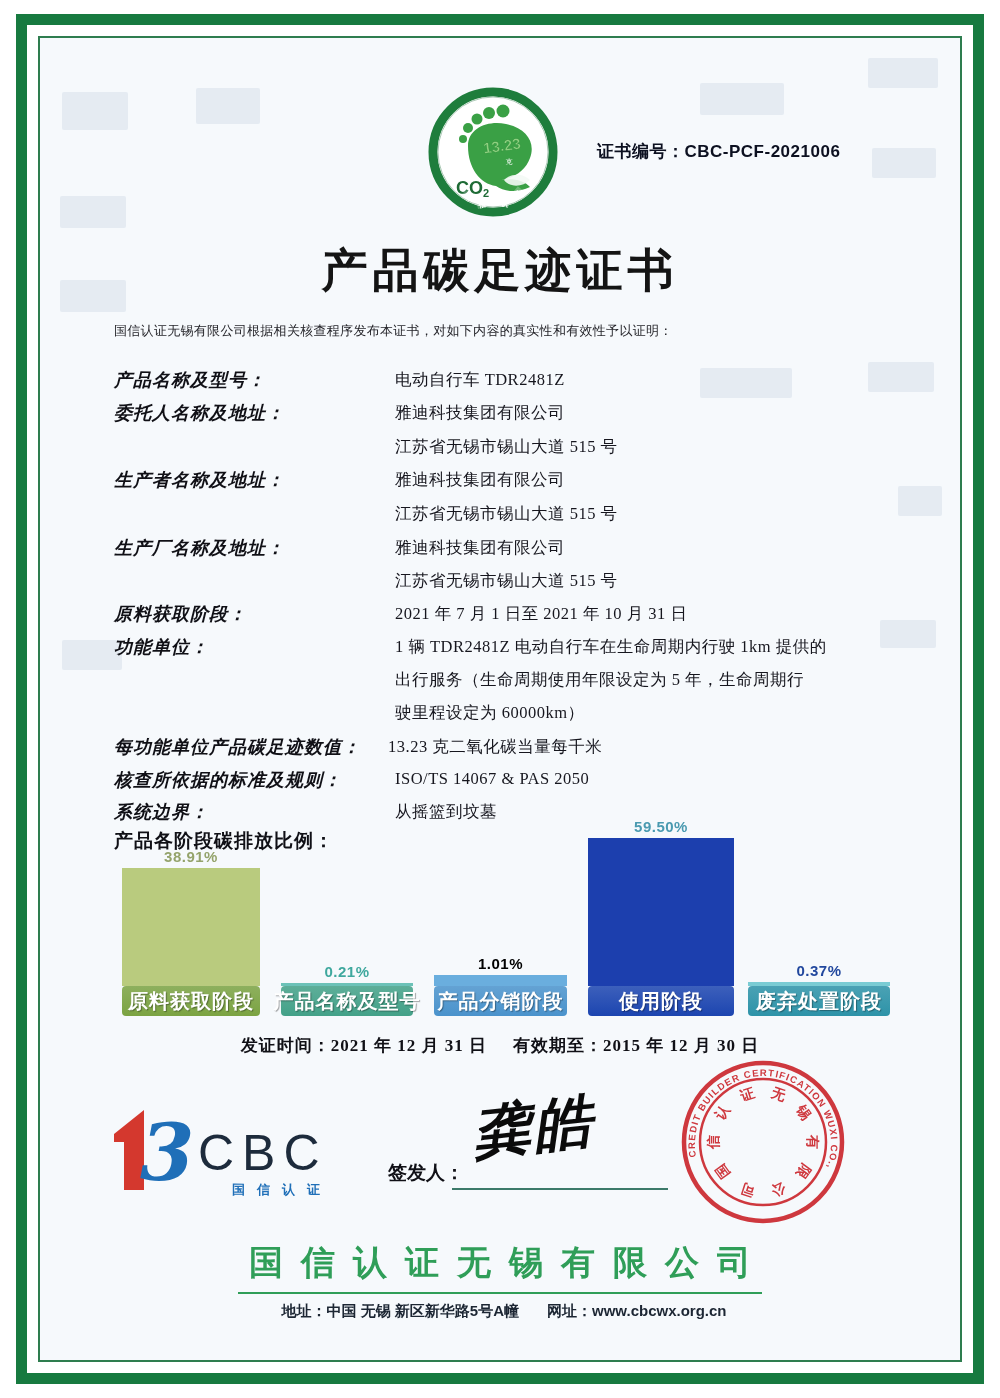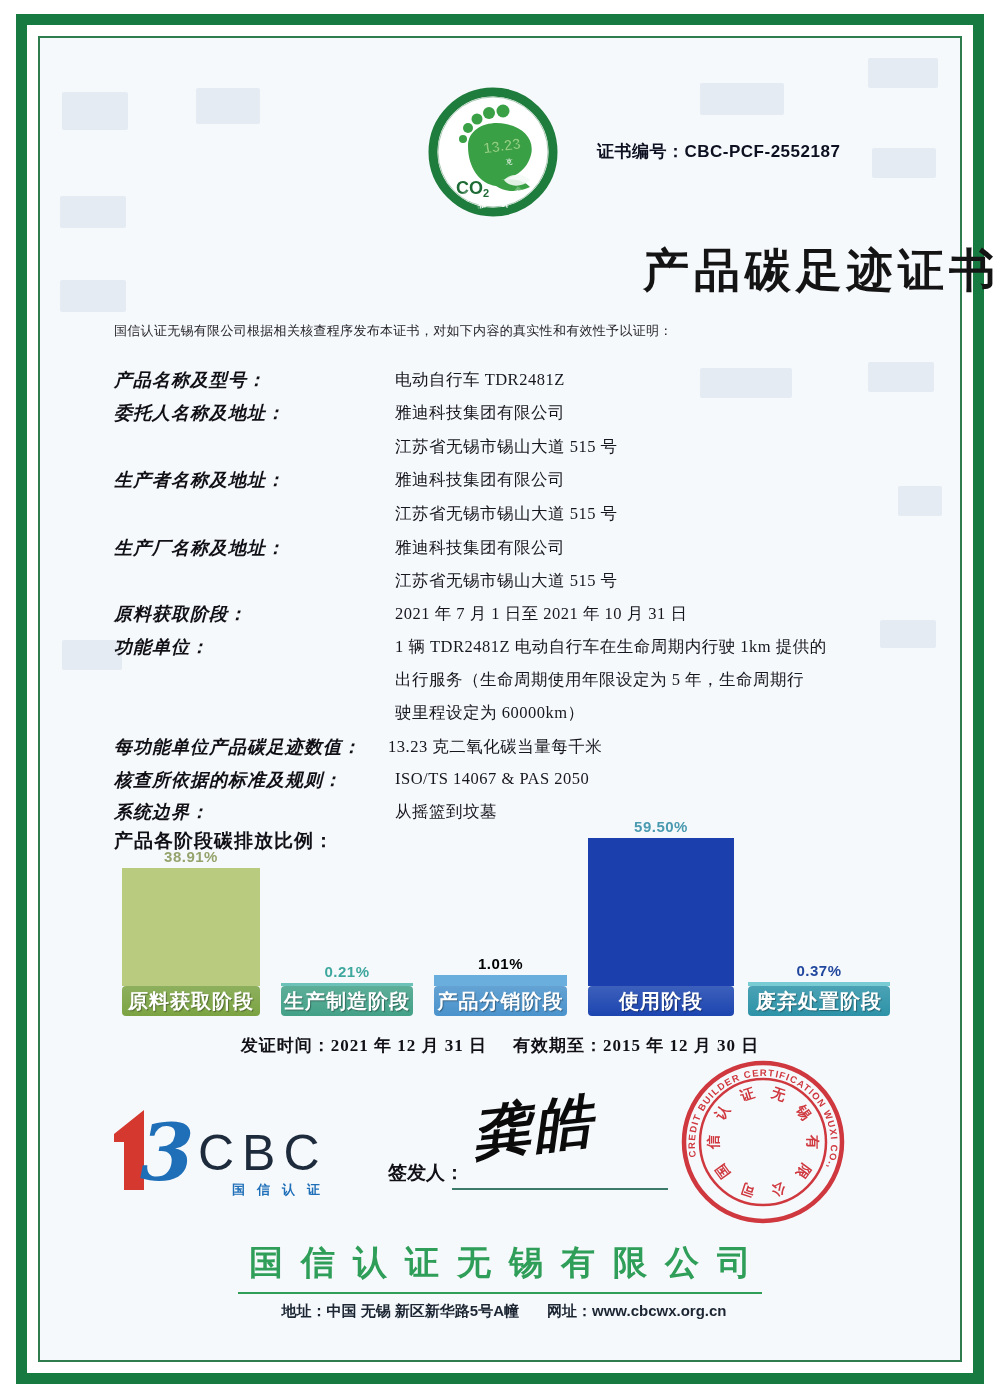--- a/index.html
+++ b/index.html
@@ -2,21 +2,21 @@
 <html><head>
 <meta charset="utf-8">
 <style>
   html,body{margin:0;padding:0;background:#eeeeee;}
   .page{position:relative;width:1000px;height:1398px;background:#ffffff;overflow:hidden;
         font-family:"Liberation Sans","DejaVu Sans",sans-serif;}
   .frame-outer{position:absolute;left:16px;top:14px;right:16px;bottom:14px;border:11px solid #177a40;}
   .frame-inner{position:absolute;left:38px;top:36px;right:38px;bottom:36px;border:2px solid #2e7d4f;background:#f6f9fc;}
   .wm{position:absolute;background:rgba(208,218,231,0.45);border-radius:2px;}
   .cert-no{position:absolute;left:597px;top:140px;font-size:17px;font-weight:bold;color:#0c1020;letter-spacing:.5px;}
-  .title{position:absolute;left:0;top:240px;width:100%;text-align:right;font-size:46px;font-weight:bold;
+  .title{position:absolute;left:0;top:240px;width:100%;text-align:center;font-size:46px;font-weight:bold;
          color:#141414;letter-spacing:5px;}
   .intro{position:absolute;left:114px;top:322px;width:790px;font-size:13px;color:#25252a;
          font-family:"Liberation Serif","DejaVu Serif",serif;letter-spacing:.3px;}
   .f-label{position:absolute;left:114px;font-size:18px;font-weight:bold;color:#101016;letter-spacing:1px;font-style:italic;}
   .f-value{position:absolute;left:395px;font-size:16.5px;color:#16161e;
            font-family:"Liberation Serif","DejaVu Serif",serif;letter-spacing:.5px;}
   .chart-heading{position:absolute;left:114px;top:828px;font-size:19px;font-weight:bold;color:#101016;letter-spacing:1px;}
   .chart{position:absolute;left:0;top:816px;width:1000px;height:200px;}
   .bar-group{position:absolute;bottom:0;height:200px;}
   .bar{position:absolute;bottom:30px;left:0;width:100%;}
@@ -83,21 +83,21 @@
       <rect x="82" y="113" width="9" height="10" fill="#ffffff" opacity=".25" transform="rotate(13 87 119)"></rect>
       <rect x="95" y="104" width="9" height="10" fill="#ffffff" opacity=".25" transform="rotate(38 100 110)"></rect>
       <text x="51" y="115" transform="rotate(-38 51 112)">国</text>
       <text x="64" y="123" transform="rotate(-13 64 120)">信</text>
       <text x="87" y="122" transform="rotate(13 87 119)">认</text>
       <text x="100" y="113" transform="rotate(38 100 110)">证</text>
     </g>
   </svg>
 
   <div class="cert-no">
-    <span>证书编号：</span><span>CBC-PCF-2552187</span>
+    <span>证书编号：</span><span>CBC-PCF-2021006</span>
   </div>
 
   <div class="title">产品碳足迹证书</div>
   <div class="intro">国信认证无锡有限公司根据相关核查程序发布本证书，对如下内容的真实性和有效性予以证明：</div>
 
   <div class="f-label" style="top:368px">产品名称及型号：</div>
   <div class="f-label" style="top:401px">委托人名称及地址：</div>
   <div class="f-label" style="top:468px">生产者名称及地址：</div>
   <div class="f-label" style="top:536px">生产厂名称及地址：</div>
   <div class="f-label" style="top:602px">原料获取阶段：</div>
@@ -128,21 +128,21 @@
       <div class="value-label" style="color: rgb(148, 163, 107); bottom: 151px;">38.91%</div>
       <div class="bar" style="height: 118px; background: linear-gradient(rgb(185, 203, 126), rgb(185, 203, 126));"></div>
       <div class="ribbon" style="background: linear-gradient(rgba(123, 163, 66, 0.85), rgb(123, 163, 66));">
           <span class="ribbon-label">原料获取阶段</span>
         </div>
     </div>
     <div class="bar-group" style="left:281px;width:132px">
       <div class="value-label" style="color: rgb(63, 168, 158); bottom: 36px;">0.21%</div>
       <div class="bar" style="height: 3px; background: linear-gradient(rgb(108, 194, 184), rgb(108, 194, 184));"></div>
       <div class="ribbon" style="background: linear-gradient(rgba(67, 161, 136, 0.85), rgb(67, 161, 136));">
-          <span class="ribbon-label">生产制造阶段</span>
+          <span class="ribbon-label">产品名称及型号</span>
         </div>
     </div>
     <div class="bar-group" style="left:434px;width:133px">
       <div class="value-label" style="color: #000000; bottom: 44px;">1.01%</div>
       <div class="bar" style="height: 11px; background: linear-gradient(rgb(106, 174, 222), rgb(106, 174, 222));"></div>
       <div class="ribbon" style="background: linear-gradient(rgba(74, 147, 204, 0.85), rgb(74, 147, 204));">
           <span class="ribbon-label">产品分销阶段</span>
         </div>
     </div>
     <div class="bar-group" style="left:588px;width:146px">

